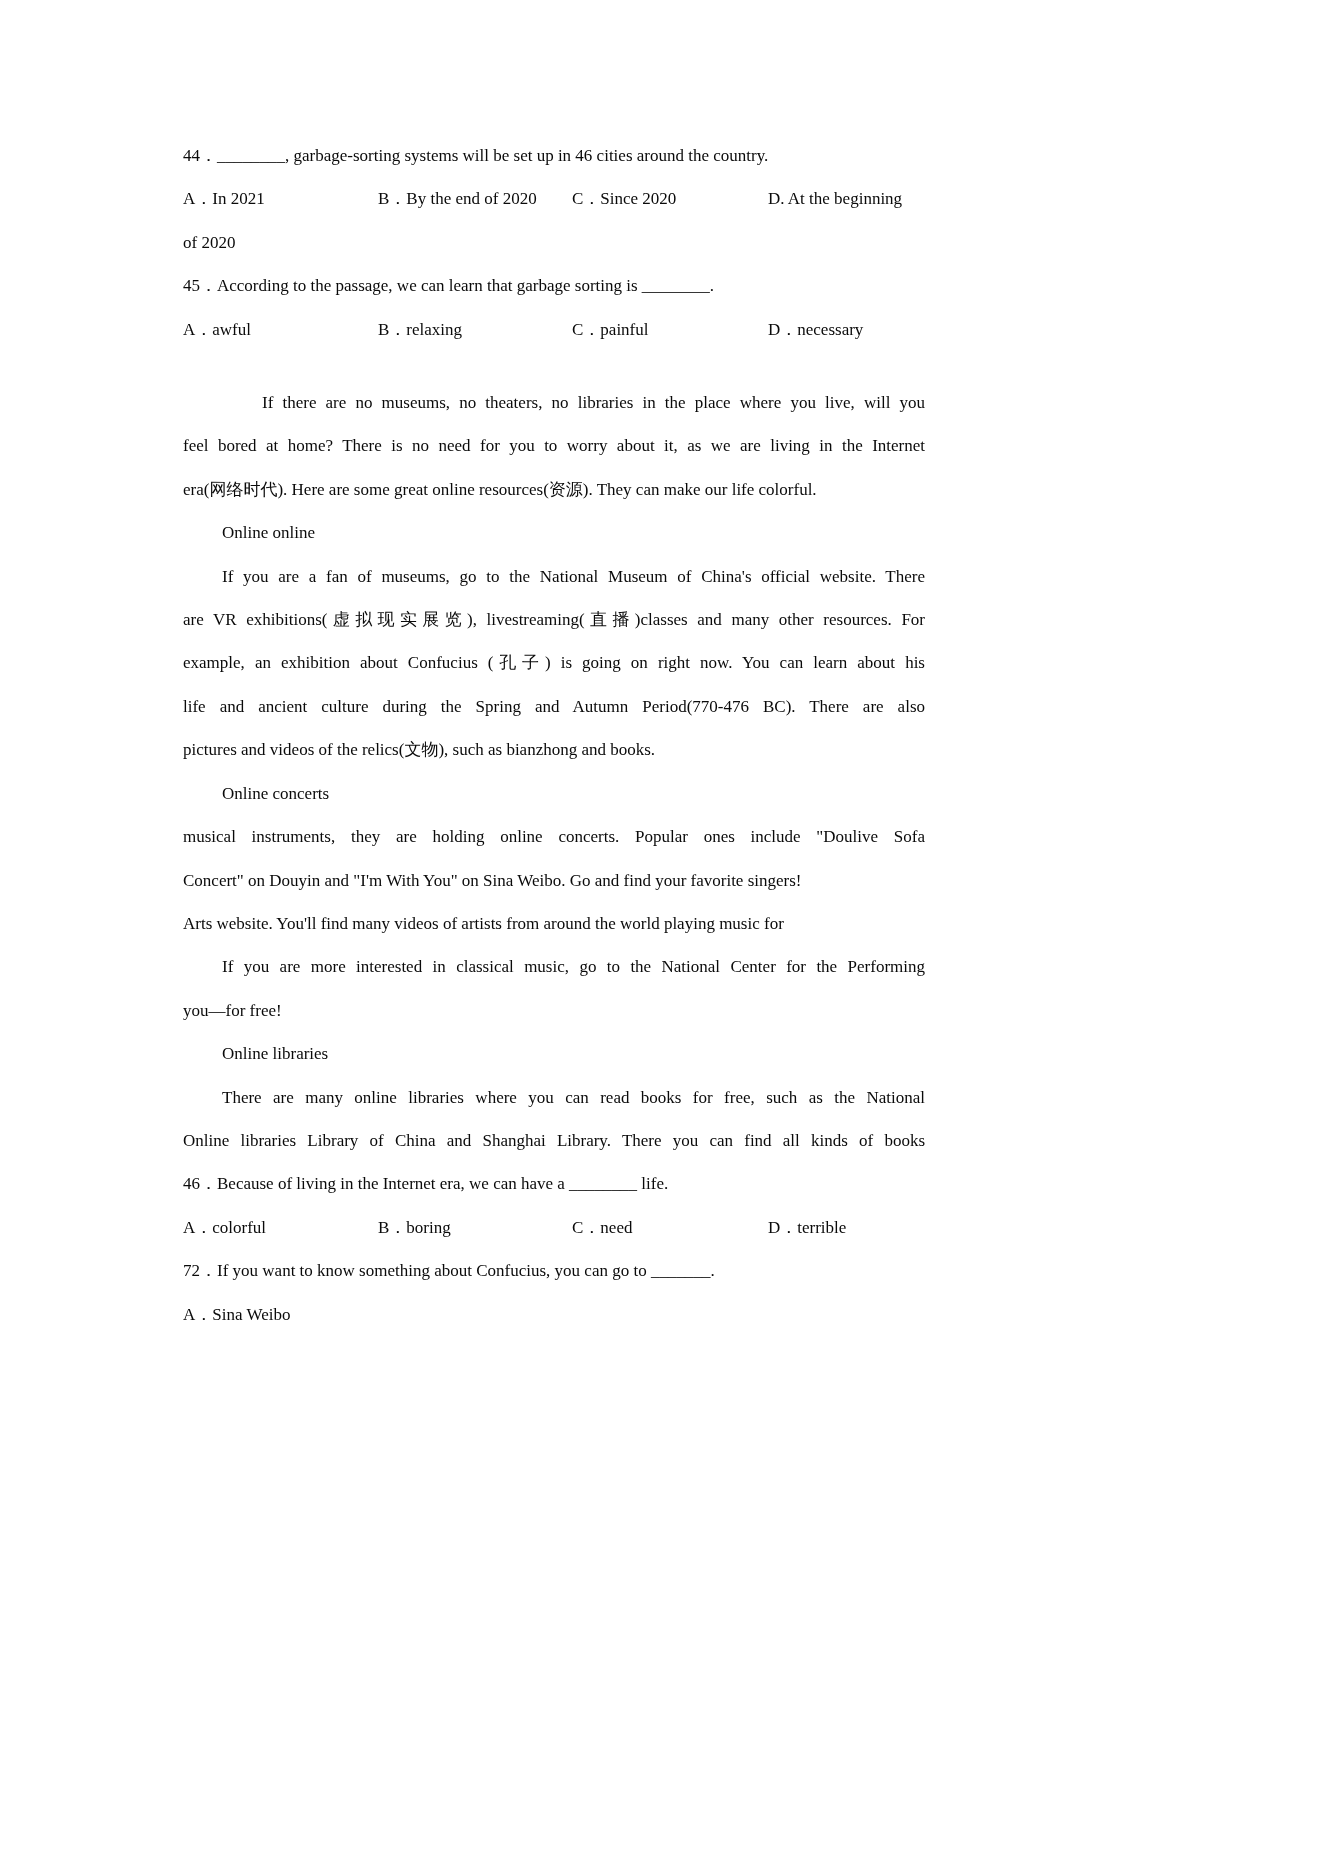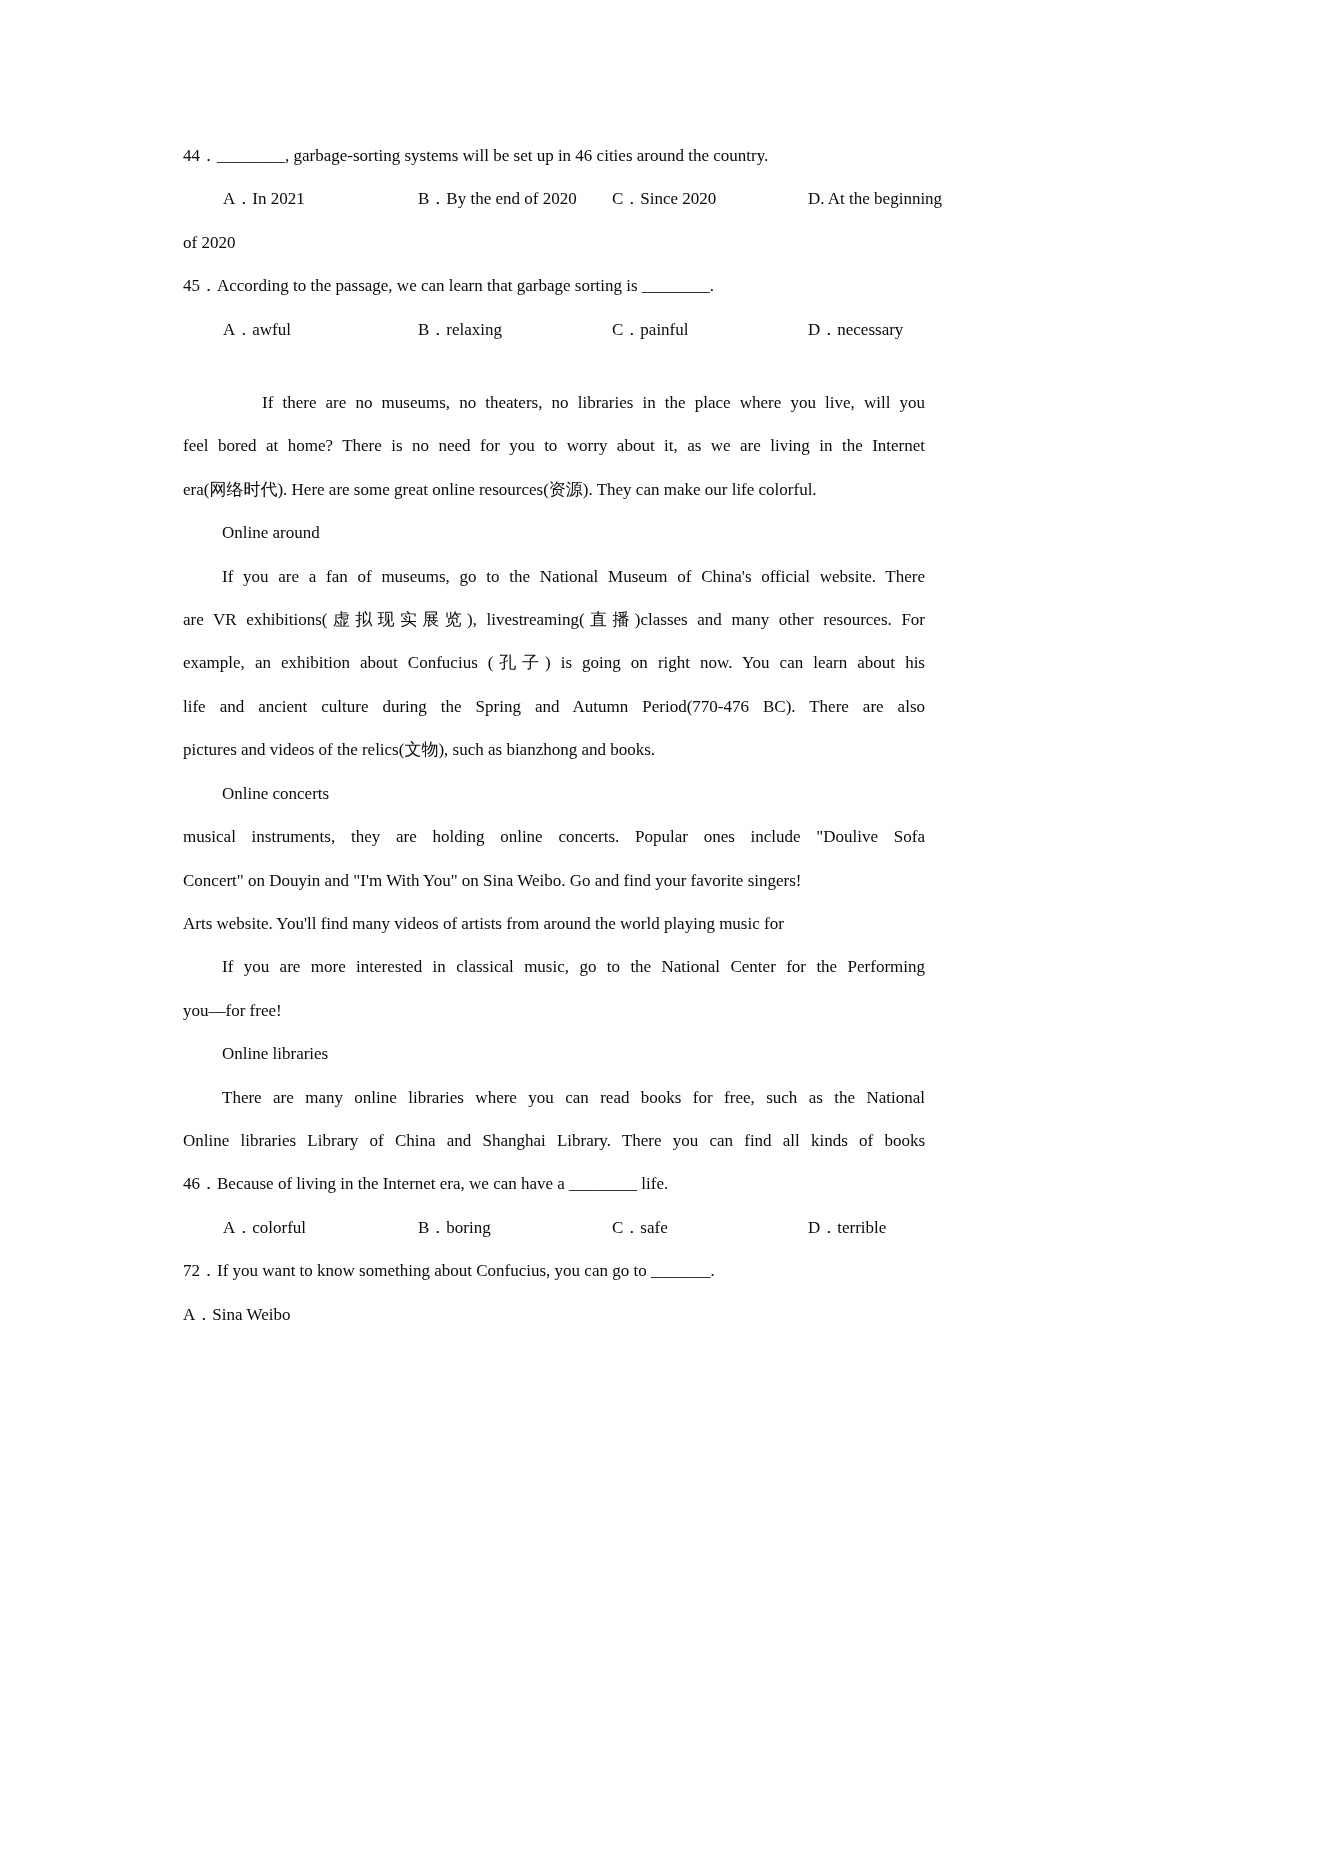--- a/index.html
+++ b/index.html
@@ -35,21 +35,20 @@
   }
   .just {
     text-align: justify;
     text-align-last: justify;
   }
   .ind40 { padding-left: 39px; }
   .ind80 { padding-left: 79px; }
   .options-row {
     display: grid;
     grid-template-columns: 195px 194px 196px 1fr;
-    margin-left: 40px;
   }
   .option-cell {
     white-space: nowrap;
     overflow: visible;
   }
   .spacer { width: 100%; }
 </style>
 </head>
 <body>
 
@@ -57,33 +56,33 @@
   <div class="content">
       <div class="line">44．________, garbage-sorting systems will be set up in 46 cities around the country.</div>
       <div class="line options-row"><div class="option-cell">A．In 2021</div><div class="option-cell">B．By the end of 2020</div><div class="option-cell">C．Since 2020</div><div class="option-cell">D. At the beginning</div></div>
       <div class="line">of 2020</div>
       <div class="line">45．According to the passage, we can learn that garbage sorting is ________.</div>
       <div class="line options-row"><div class="option-cell">A．awful</div><div class="option-cell">B．relaxing</div><div class="option-cell">C．painful</div><div class="option-cell">D．necessary</div></div>
       <div class="spacer" style="height: 30px;"></div>
       <div class="line just ind80">If there are no museums, no theaters, no libraries in the place where you live, will you</div>
       <div class="line just">feel bored at home? There is no need for you to worry about it, as we are living in the Internet</div>
       <div class="line">era(网络时代). Here are some great online resources(资源). They can make our life colorful.</div>
-      <div class="line ind40">Online around</div>
+      <div class="line ind40">Online online</div>
       <div class="line just ind40">If you are a fan of museums, go to the National Museum of China's official website. There</div>
       <div class="line just">are VR exhibitions(虚拟现实展览), livestreaming(直播)classes and many other resources. For</div>
       <div class="line just">example, an exhibition about Confucius (孔子) is going on right now. You can learn about his</div>
       <div class="line just">life and ancient culture during the Spring and Autumn Period(770-476 BC). There are also</div>
       <div class="line">pictures and videos of the relics(文物), such as bianzhong and books.</div>
       <div class="line ind40">Online concerts</div>
       <div class="line just">musical instruments, they are holding online concerts. Popular ones include "Doulive Sofa</div>
       <div class="line">Concert" on Douyin and "I'm With You" on Sina Weibo. Go and find your favorite singers!</div>
       <div class="line">Arts website. You'll find many videos of artists from around the world playing music for</div>
       <div class="line just ind40">If you are more interested in classical music, go to the National Center for the Performing</div>
       <div class="line">you—for free!</div>
       <div class="line ind40">Online libraries</div>
       <div class="line just ind40">There are many online libraries where you can read books for free, such as the National</div>
       <div class="line just">Online libraries Library of China and Shanghai Library. There you can find all kinds of books</div>
       <div class="line">46．Because of living in the Internet era, we can have a ________ life.</div>
-      <div class="line options-row"><div class="option-cell">A．colorful</div><div class="option-cell">B．boring</div><div class="option-cell">C．safe</div><div class="option-cell">D．terrible</div></div>
+      <div class="line options-row"><div class="option-cell">A．colorful</div><div class="option-cell">B．boring</div><div class="option-cell">C．need</div><div class="option-cell">D．terrible</div></div>
       <div class="line">72．If you want to know something about Confucius, you can go to _______.</div>
       <div class="line">A．Sina Weibo</div>
     </div>
 </div>
 
 </body></html>

